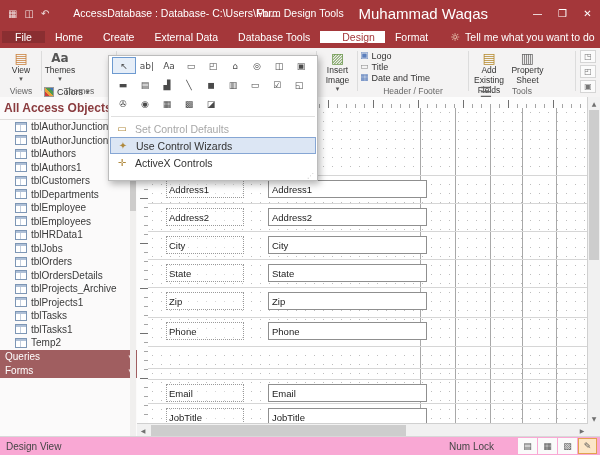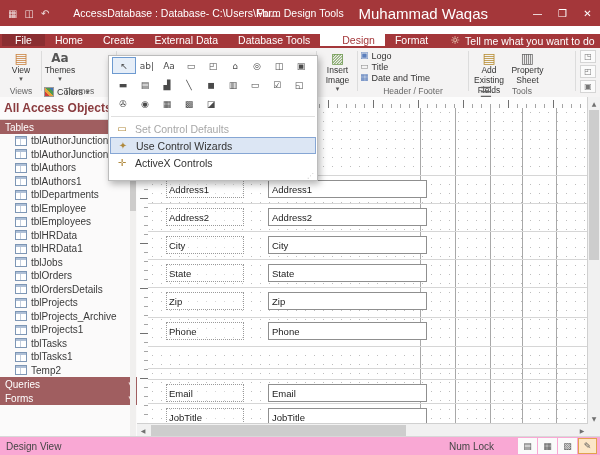--- a/index.html
+++ b/index.html
@@ -13,21 +13,21 @@
   .qat{display:flex;gap:7px;margin-left:8px;}
   .qat .g{font-size:10px;color:#eedcdc;}
   .tb-title{font-size:10.5px;margin-left:24px;white-space:nowrap;}
   .tb-context{position:absolute;left:0;right:0;text-align:center;font-size:10.5px;pointer-events:none;}
   .tb-user{position:absolute;right:112px;font-size:15px;}
   .win-buttons{position:absolute;right:0;top:0;height:26px;display:flex;}
   .winbtn{width:25px;height:26px;display:flex;align-items:center;justify-content:center;font-size:10px;color:#fff;}
 
   
   .tabsrow{position:absolute;top:26px;left:0;right:0;height:22px;background:#A4373A;display:flex;
-           align-items:flex-start;padding-left:2px;color:#fff;margin-top:8px;}
+           align-items:center;padding-left:2px;color:#fff;}
   .rtab{padding:0 10px;font-size:10.5px;display:flex;align-items:center;white-space:nowrap;}
   .rtab.file{background:#8A2E31;padding:0 13px;}
   .rtab.active{background:#fff;color:#A4373A;padding-left:22px;}
   .tellme{display:flex;align-items:center;gap:5px;font-size:10.5px;margin-left:12px;white-space:nowrap;}
   .tellme .g{font-size:11px;color:#f5e2c8;}
 
   
   .ribbon{position:absolute;top:48px;left:0;right:0;height:49px;background:#f4f3f3;border-bottom:1px solid #d8d8d8;}
   .rgroup{position:absolute;top:2px;height:34px;}
   .gsep{position:absolute;top:3px;height:40px;width:1px;background:#dcdcdc;}
@@ -232,75 +232,67 @@
     </div>
 </div>
 
 <div class="sidebar">
   <div class="side-head">
     <span class="side-title">All Access Objects</span>
     <span class="g side-dd">▾</span>
     <span class="side-collapse">«</span>
   </div>
   <div id="side-sections">
-      <div class="side-sec">
-        <span>Tables</span>
-        <span class="g sec-arrow">▴</span>
-      </div>
       <div class="side-item">
         <span class="tbl-icon"></span>
         <span>tblAuthorJunction</span>
       </div>
       <div class="side-item">
         <span class="tbl-icon"></span>
         <span>tblAuthorJunction1</span>
       </div>
       <div class="side-item">
         <span class="tbl-icon"></span>
         <span>tblAuthors</span>
       </div>
       <div class="side-item">
         <span class="tbl-icon"></span>
         <span>tblAuthors1</span>
       </div>
       <div class="side-item">
         <span class="tbl-icon"></span>
+        <span>tblCustomers</span>
+      </div>
+      <div class="side-item">
+        <span class="tbl-icon"></span>
         <span>tblDepartments</span>
       </div>
       <div class="side-item">
         <span class="tbl-icon"></span>
         <span>tblEmployee</span>
       </div>
       <div class="side-item">
         <span class="tbl-icon"></span>
         <span>tblEmployees</span>
       </div>
       <div class="side-item">
         <span class="tbl-icon"></span>
-        <span>tblHRData</span>
-      </div>
-      <div class="side-item">
-        <span class="tbl-icon"></span>
         <span>tblHRData1</span>
       </div>
       <div class="side-item">
         <span class="tbl-icon"></span>
         <span>tblJobs</span>
       </div>
       <div class="side-item">
         <span class="tbl-icon"></span>
         <span>tblOrders</span>
       </div>
       <div class="side-item">
         <span class="tbl-icon"></span>
         <span>tblOrdersDetails</span>
-      </div>
-      <div class="side-item">
-        <span class="tbl-icon"></span>
-        <span>tblProjects</span>
       </div>
       <div class="side-item">
         <span class="tbl-icon"></span>
         <span>tblProjects_Archive</span>
       </div>
       <div class="side-item">
         <span class="tbl-icon"></span>
         <span>tblProjects1</span>
       </div>
       <div class="side-item">

